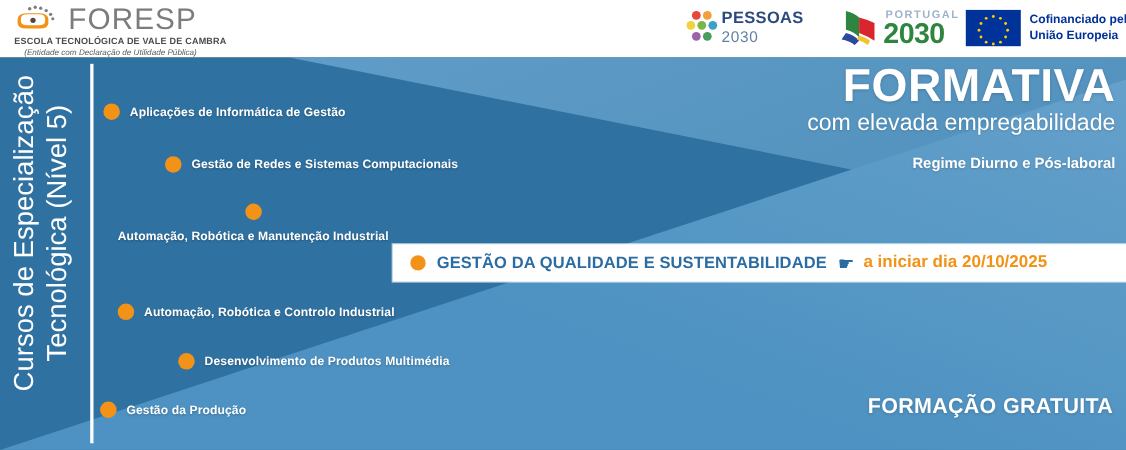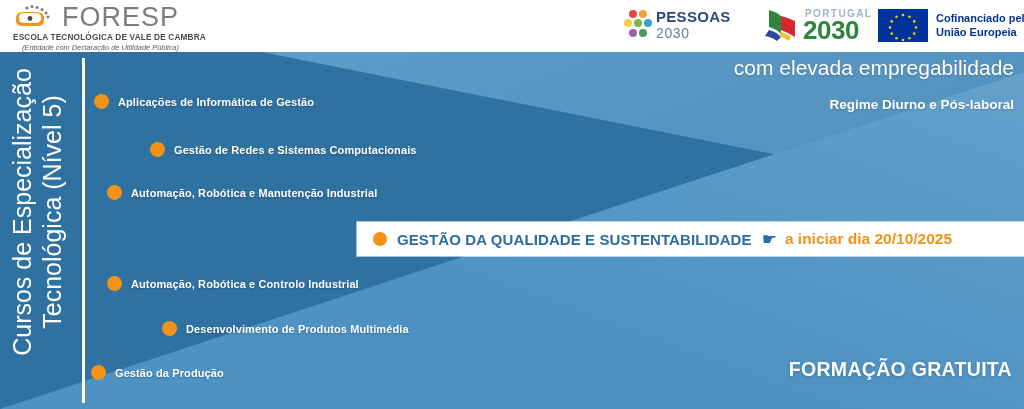--- a/index.html
+++ b/index.html
@@ -398,39 +398,40 @@
 
     <div class="course-list">
       <div class="course" style="left:8px;  top:42px;">
         <span class="dot"></span>
         <span class="course-label">Aplicações de Informática de Gestão</span>
       </div>
       <div class="course" style="left:64px; top:90px;">
         <span class="dot"></span>
         <span class="course-label">Gestão de Redes e Sistemas Computacionais</span>
       </div>
-      <div class="course" style="left:21px; top:133px;">
+      <div class="course" style="left:21px; top:133px;flex-direction:column;">
         <span class="dot"></span>
         <span class="course-label">Automação, Robótica e Manutenção Industrial</span>
       </div>
       <div class="course" style="left:21px; top:224px;">
         <span class="dot"></span>
         <span class="course-label">Automação, Robótica e Controlo Industrial</span>
       </div>
       <div class="course" style="left:76px; top:269px;">
         <span class="dot"></span>
         <span class="course-label">Desenvolvimento de Produtos Multimédia</span>
       </div>
       <div class="course" style="left:5px;  top:313px;">
         <span class="dot"></span>
         <span class="course-label">Gestão da Produção</span>
       </div>
     </div>
 
     <div class="headline">
+      <div class="h-formativa">FORMATIVA</div>
       <div class="h-sub">com elevada empregabilidade</div>
       <div class="h-regime">Regime Diurno e Pós-laboral</div>
     </div>
 
     <div class="highlight">
       <span class="dot"></span>
       <span class="hl-course">GESTÃO DA QUALIDADE E SUSTENTABILIDADE</span>
       <span class="hl-hand">☛</span>
       <span class="hl-date">a iniciar dia 20/10/2025</span>
     </div>

